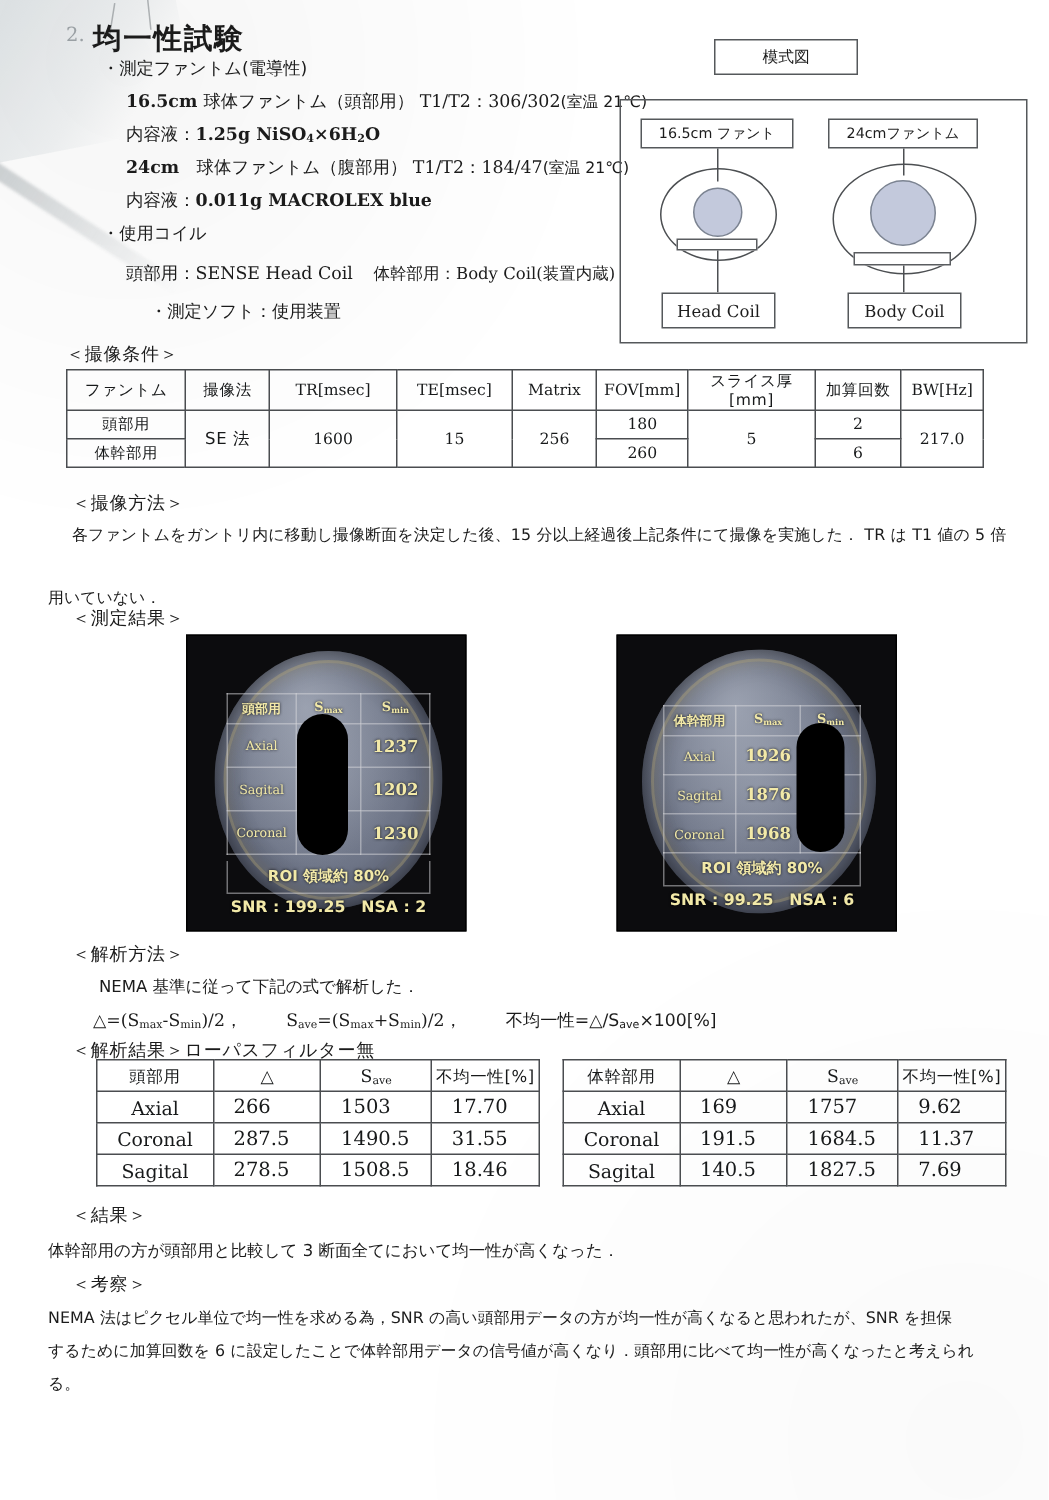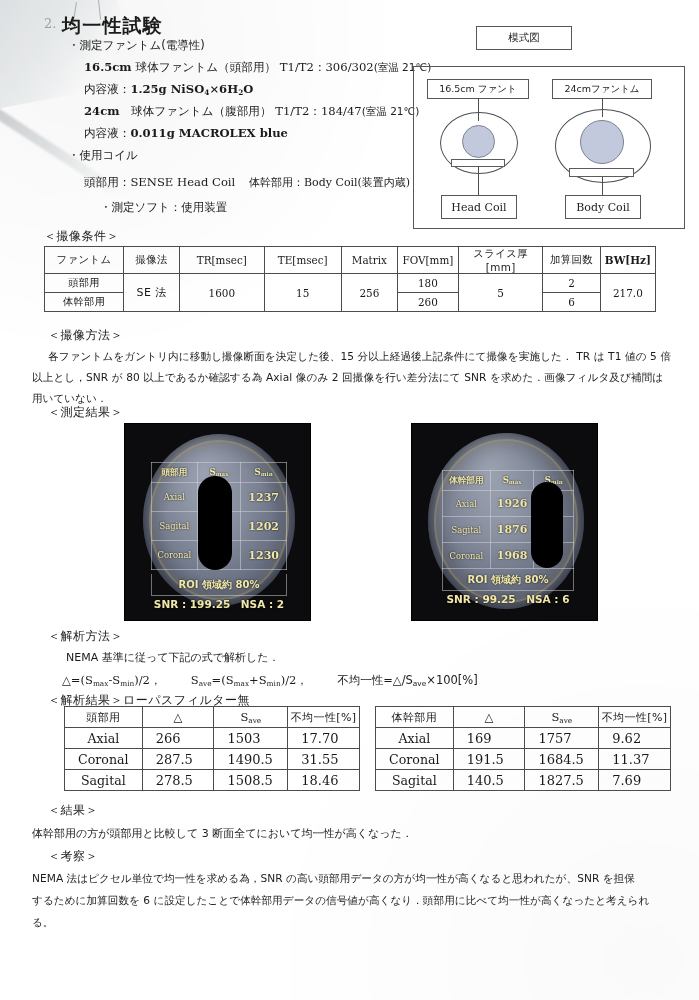--- a/index.html
+++ b/index.html
@@ -225,21 +225,21 @@
     <thead>
       <tr>
         <th class="jpcell" style="width:86px;">ファントム</th>
         <th class="jpcell" style="width:60px;">撮像法</th>
         <th style="width:88px;">TR[msec]</th>
         <th style="width:80px;">TE[msec]</th>
         <th style="width:58px;">Matrix</th>
         <th style="width:62px;">FOV[mm]</th>
         <th class="jpcell" style="width:90px;">スライス厚[mm]</th>
         <th class="jpcell" style="width:62px;">加算回数</th>
-        <th style="width:56px;font-weight:bold;">BW[Hz]</th>
+        <th style="width:56px;">BW[Hz]</th>
       </tr>
     </thead>
     <tbody>
       <tr>
         <td class="jpcell">頭部用</td>
         <td rowspan="2" class="jpcell" style="font-size:11px">SE 法</td>
         <td rowspan="2">1600</td>
         <td rowspan="2">15</td>
         <td rowspan="2">256</td>
         <td>180</td>
@@ -250,21 +250,20 @@
       <tr>
         <td class="jpcell">体幹部用</td>
         <td>260</td>
         <td>6</td>
       </tr>
     </tbody>
   </table>
 
   <div class="tag" style="left:48px; top:327px;">＜撮像方法＞</div>
   <div class="para jp" style="left:48px; top:350px; font-size:10.6px; letter-spacing:.1px;">各ファントムをガントリ内に移動し撮像断面を決定した後、15 分以上経過後上記条件にて撮像を実施した． TR は T1 値の 5 倍</div>
-  <div class="para jp" style="left:32px; top:371px; font-size:10.6px; letter-spacing:.1px;">以上とし，SNR が 80 以上であるか確認する為 Axial 像のみ 2 回撮像を行い差分法にて SNR を求めた．画像フィルタ及び補間は</div>
   <div class="para jp" style="left:32px; top:392px; font-size:10.6px;">用いていない．</div>
 
   <div class="tag" style="left:48px; top:404px;">＜測定結果＞</div>
 
   <div class="mri" id="mri-head">
     <div class="phantom-disc" style="left:18px; top:10px; width:152px; height:172px;"></div>
     <div class="disc-rim" style="left:24px; top:16px; width:140px; height:160px;"></div>
 
     <table class="ov-table" style="left:26px; top:38px; width:136px;">
       <tbody>

